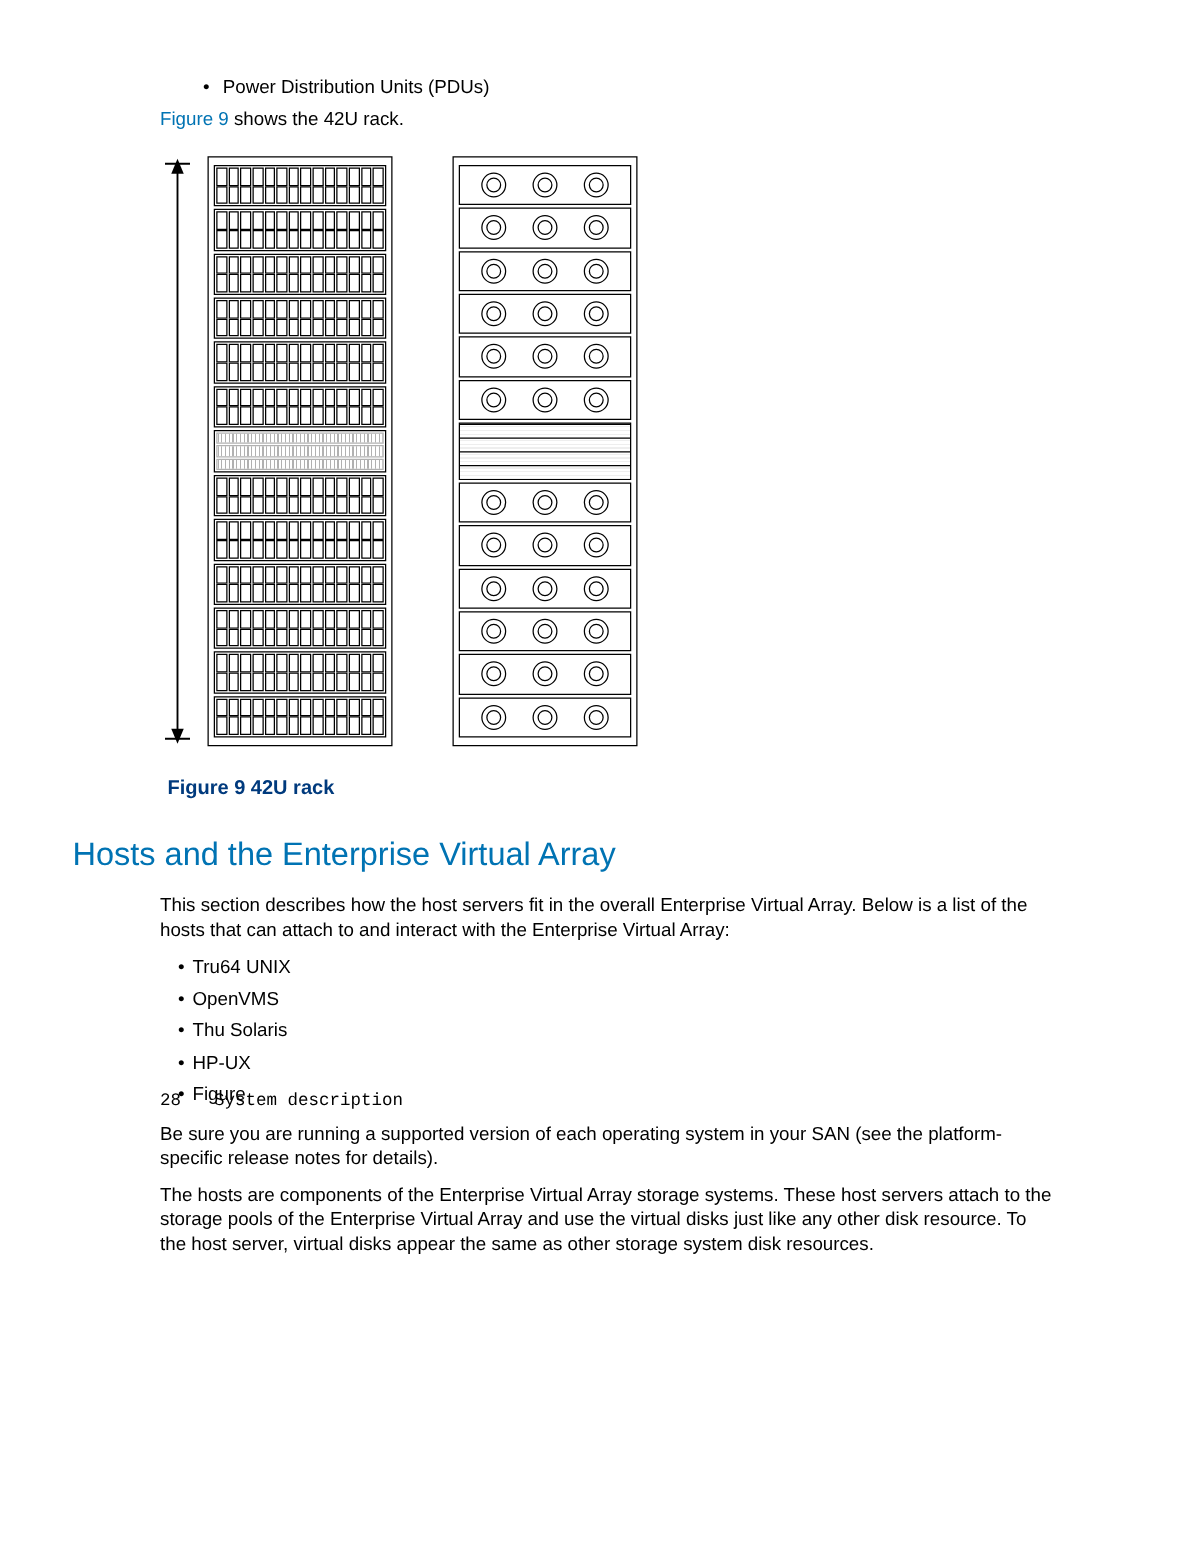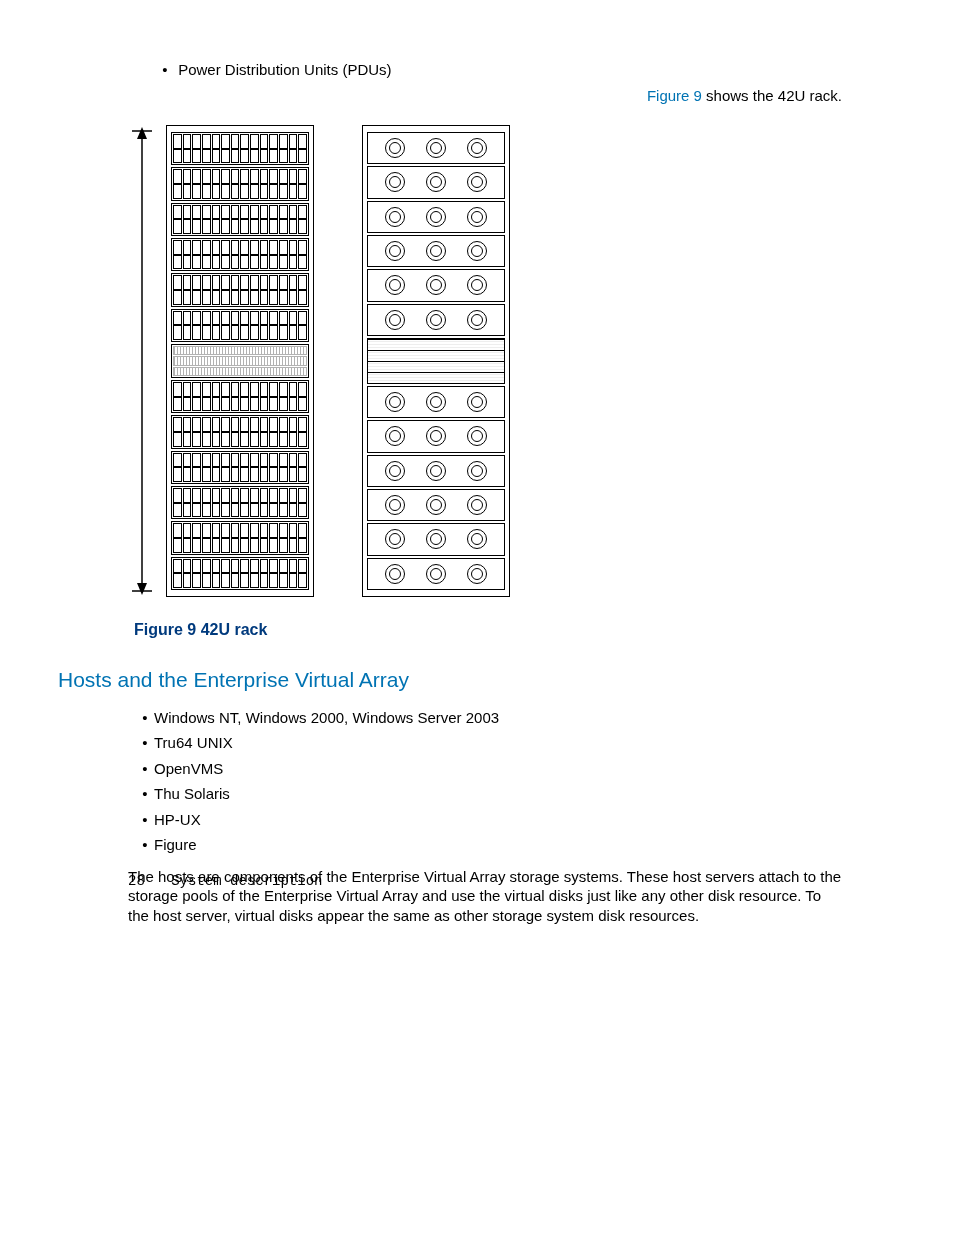--- a/index.html
+++ b/index.html
@@ -28,21 +28,20 @@
   }
   .top-bullet::before {
     content: "•";
     display: inline-block;
     width: 18px;
     margin-left: -18px;
     text-align: center;
   }
   .caption-line {
     margin-bottom: 20px;
-    text-align: right;
   }
   .link {
     color: #0073b3;
     text-decoration: none;
   }
   .figure-wrap {
     margin: 10px 0 18px 0;
     display: flex;
     align-items: flex-start;
     gap: 10px;
@@ -137,21 +136,21 @@
   }
   .figure-caption {
     color: #003a7d;
     font-weight: bold;
     font-size: 16px;
     margin: 12px 0 26px 6px;
   }
   h2.section {
     color: #0073b3;
     font-weight: normal;
-    font-size: 21px;
+    font-size: 26px;
     margin: 0 0 14px -70px;
   }
   .body-text {
     margin-bottom: 10px;
   }
   ul.os-list {
     list-style: none;
     margin: 8px 0 12px 0;
     padding: 0 0 0 26px;
   }
@@ -685,30 +684,31 @@
           <div class="fan"></div>
           <div class="fan"></div>
         </div>
     </div>
   </div>
 
   <div class="figure-caption">Figure 9 42U rack</div>
 
   <h2 class="section">Hosts and the Enterprise Virtual Array</h2>
 
+  <div class="body-text">This section describes how the host servers fit in the overall Enterprise Virtual Array. Below is a list of the hosts that can attach to and interact with the Enterprise Virtual Array:</div>
 
   <ul class="os-list">
-    <li>Windows NT, Windows 2000, Windows Server 2003</li>
     <li>Tru64 UNIX</li>
     <li>OpenVMS</li>
     <li>Thu Solaris</li>
     <li>HP-UX</li>
     <li>Figure</li>
   </ul>
 
+  <div class="body-text">Be sure you are running a supported version of each operating system in your SAN (see the platform-specific release notes for details).</div>
 
   <div class="body-text">The hosts are components of the Enterprise Virtual Array storage systems. These host servers attach to the storage pools of the Enterprise Virtual Array and use the virtual disks just like any other disk resource. To the host server, virtual disks appear the same as other storage system disk resources.</div>
 
   <div class="footer">
     <span class="pn">28</span>
     <span>System description</span>
   </div>
 
 </div>
 

